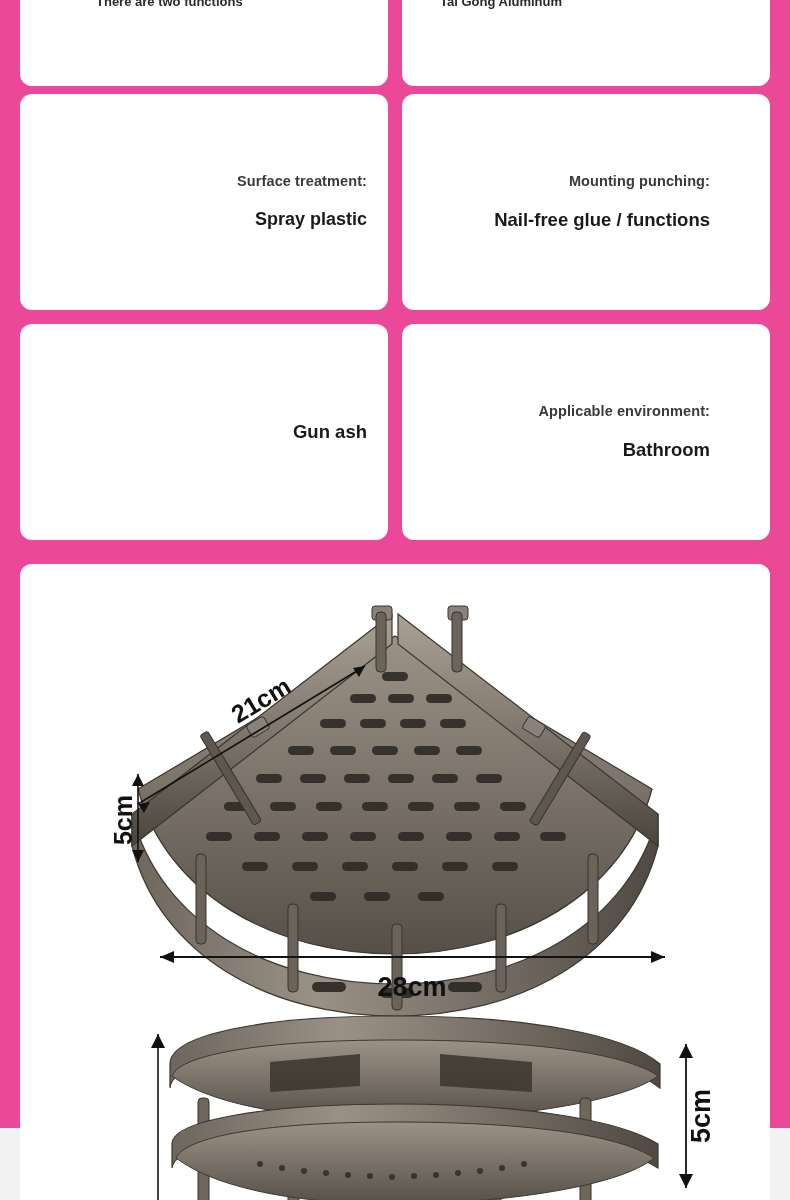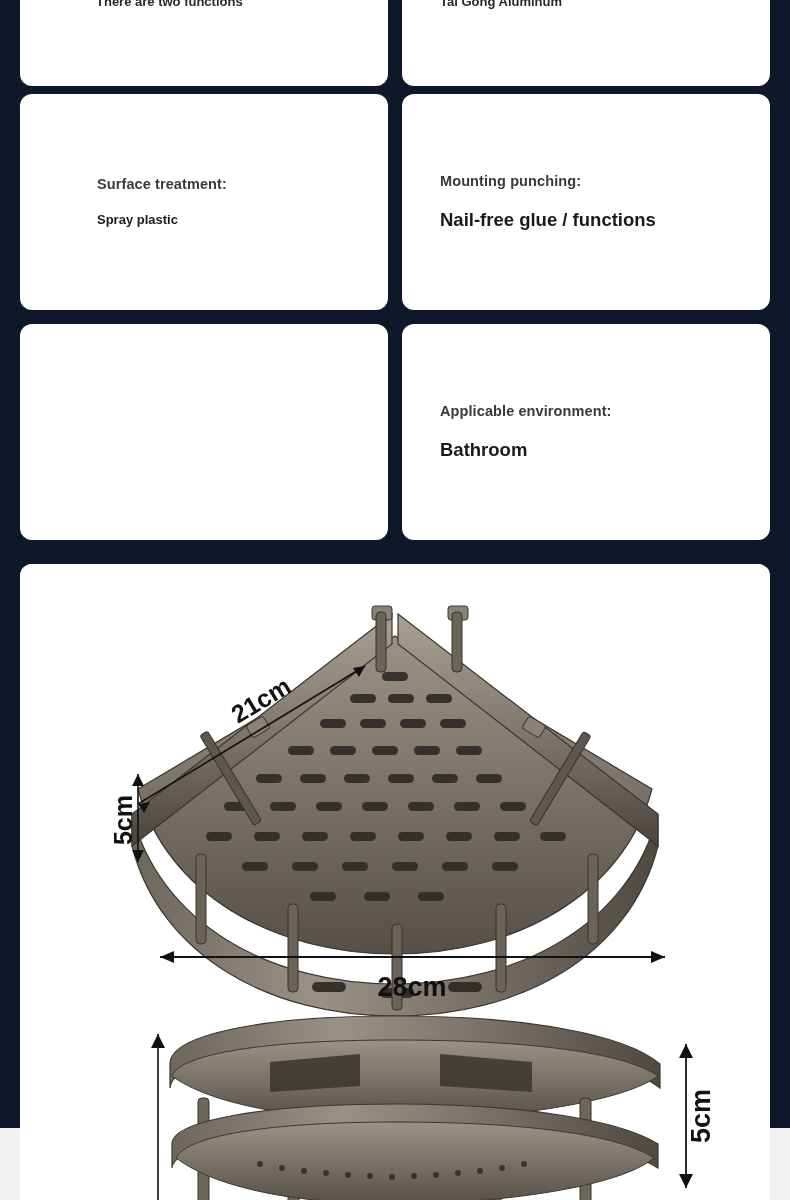--- a/index.html
+++ b/index.html
@@ -7,21 +7,22 @@
     width: 790px;
     height: 1200px;
     background: #f2f2f2;
     font-family: "Liberation Sans", sans-serif;
     overflow: hidden;
   }
   .page {
     position: relative;
     width: 790px;
     height: 1128px;
-    background: #0f172a;
+    background: #ec4899;
+    text-align: right;
   }
   .spec-card {
     background: #ffffff;
     border-radius: 12px;
     height: 216px;
     position: relative;
     padding: 0 24px;
   }
   .spec-card .inner {
     position: absolute;
@@ -43,21 +44,21 @@
     white-space: nowrap;
   }
   .spec-value {
     font-size: 16px;
     font-weight: bold;
     color: #1a1a1a;
     line-height: 1.2;
     white-space: nowrap;
   }
   .spec-value.big { font-size: 18.5px; }
-  .spec-value.med { font-size: 13px; }
+  .spec-value.med { font-size: 18px; }
 
   
   .clip-card {
     background: #ffffff;
     border-radius: 12px;
     position: absolute;
     top: -84px;
     height: 170px;
     width: 368px;
   }
@@ -116,20 +117,21 @@
 
     <div class="spec-card right">
       <div class="inner">
         <div class="spec-label">Mounting punching:</div>
         <div class="spec-value big">Nail-free glue / functions</div>
       </div>
     </div>
 
     <div class="spec-card left">
       <div class="inner">
+        <div class="spec-value big">Gun ash</div>
       </div>
     </div>
 
     <div class="spec-card right">
       <div class="inner">
         <div class="spec-label">Applicable environment:</div>
         <div class="spec-value big">Bathroom</div>
       </div>
     </div>
   </div>

